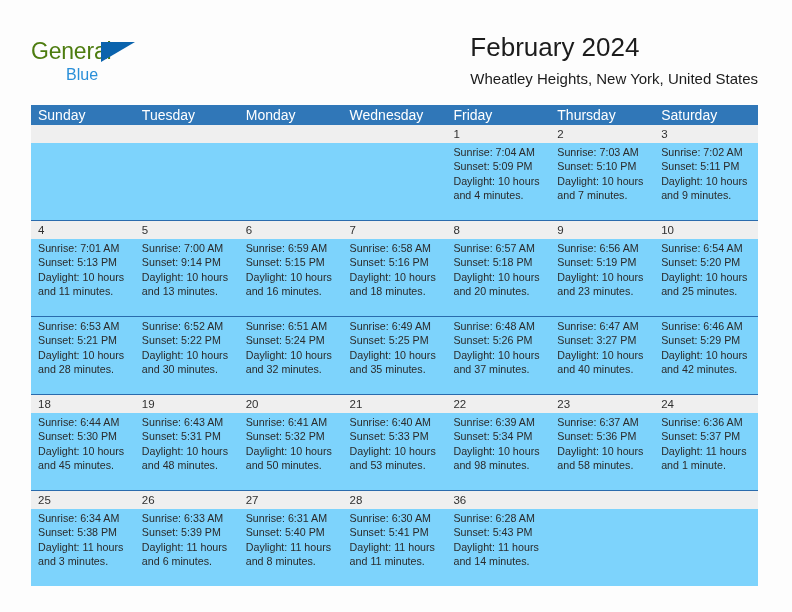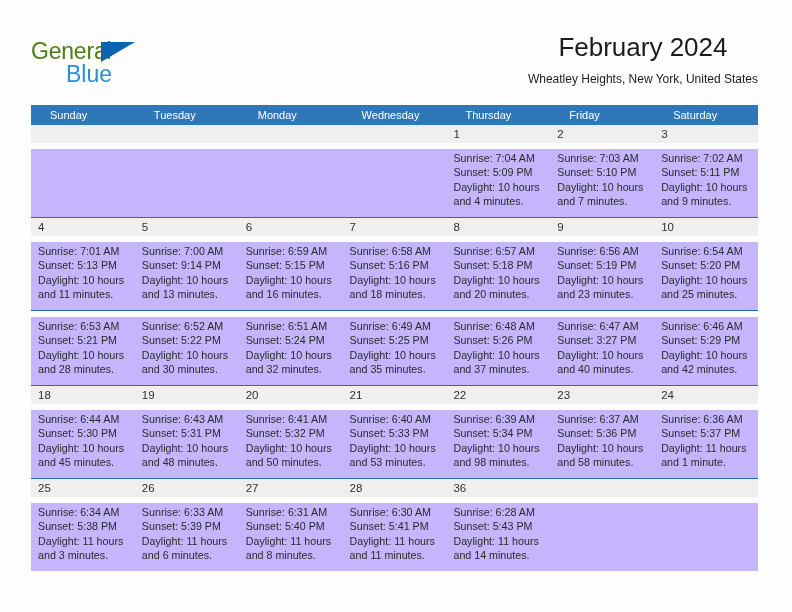--- a/index.html
+++ b/index.html
@@ -43,38 +43,38 @@
   .brand-tri {
     position: absolute;
     left: 70px; top: 4px;
     width: 0; height: 0;
     border-left: 34px solid #0a63ad;
     border-bottom: 20px solid transparent;
   }
   .brand-row2 {
     margin-top: -4px;
     padding-left: 35px;
-    font-size: 23px;
+    font-size: 16px;
     color: #2a8fd8;
     line-height: 27px;
   }
 
   .titles {
     position: absolute;
     right: 0; top: 0;
-    text-align: center;
+    text-align: left;
   }
   .cal-title {
     font-size: 26px;
     color: #1c1c1c;
     line-height: 34px;
     white-space: nowrap;
   }
   .cal-sub {
-    font-size: 12px;
+    font-size: 15px;
     color: #1c1c1c;
     line-height: 22px;
     margin-top: 4px;
     white-space: nowrap;
   }
 
   
   .calendar {
     position: absolute;
     left: 31px; top: 105px;
@@ -82,23 +82,23 @@
   }
   .weekhead {
     display: flex;
     width: 100%;
     height: 20px;
     background: #3077b8;
   }
   .weekhead .dow {
     flex: 1 1 0;
     color: #ffffff;
-    font-size: 11px;
+    font-size: 14px;
     line-height: 20px;
-    padding-left: 19px;
+    padding-left: 7px;
     overflow: hidden;
     white-space: nowrap;
   }
 
   .week {
     width: 100%;
     border-top: 1.6px solid #2a6bad;
   }
   .week:first-of-type { border-top: none; }
   .week .daterow {
@@ -110,23 +110,22 @@
   .week .daterow .dn {
     flex: 1 1 0;
     font-size: 11.5px;
     color: #303030;
     line-height: 18px;
     padding-left: 7px;
   }
   .week .bodyrow {
     display: flex;
     width: 100%;
-    height: 68px;
-    background: #c4b5fd;
-    margin-top: 6px;
+    height: 77px;
+    background: #7dd3fc;
   }
   .week .bodyrow .cell {
     flex: 1 1 0;
     padding: 2px 8px 0 7px;
   }
   .cell .ln {
     font-size: 10.7px;
     color: #2b2b2b;
     line-height: 14.4px;
     white-space: nowrap;
@@ -154,22 +153,22 @@
     </div>
 
   </div>
 
   <div class="calendar">
     <div class="weekhead">
         <div class="dow">Sunday</div>
         <div class="dow">Tuesday</div>
         <div class="dow">Monday</div>
         <div class="dow">Wednesday</div>
+        <div class="dow">Friday</div>
         <div class="dow">Thursday</div>
-        <div class="dow">Friday</div>
         <div class="dow">Saturday</div>
       </div>
     <div id="weeks-host">
         <div class="week">
           <div class="daterow">
             <div class="dn"></div>
             <div class="dn"></div>
             <div class="dn"></div>
             <div class="dn"></div>
             <div class="dn">1</div>

